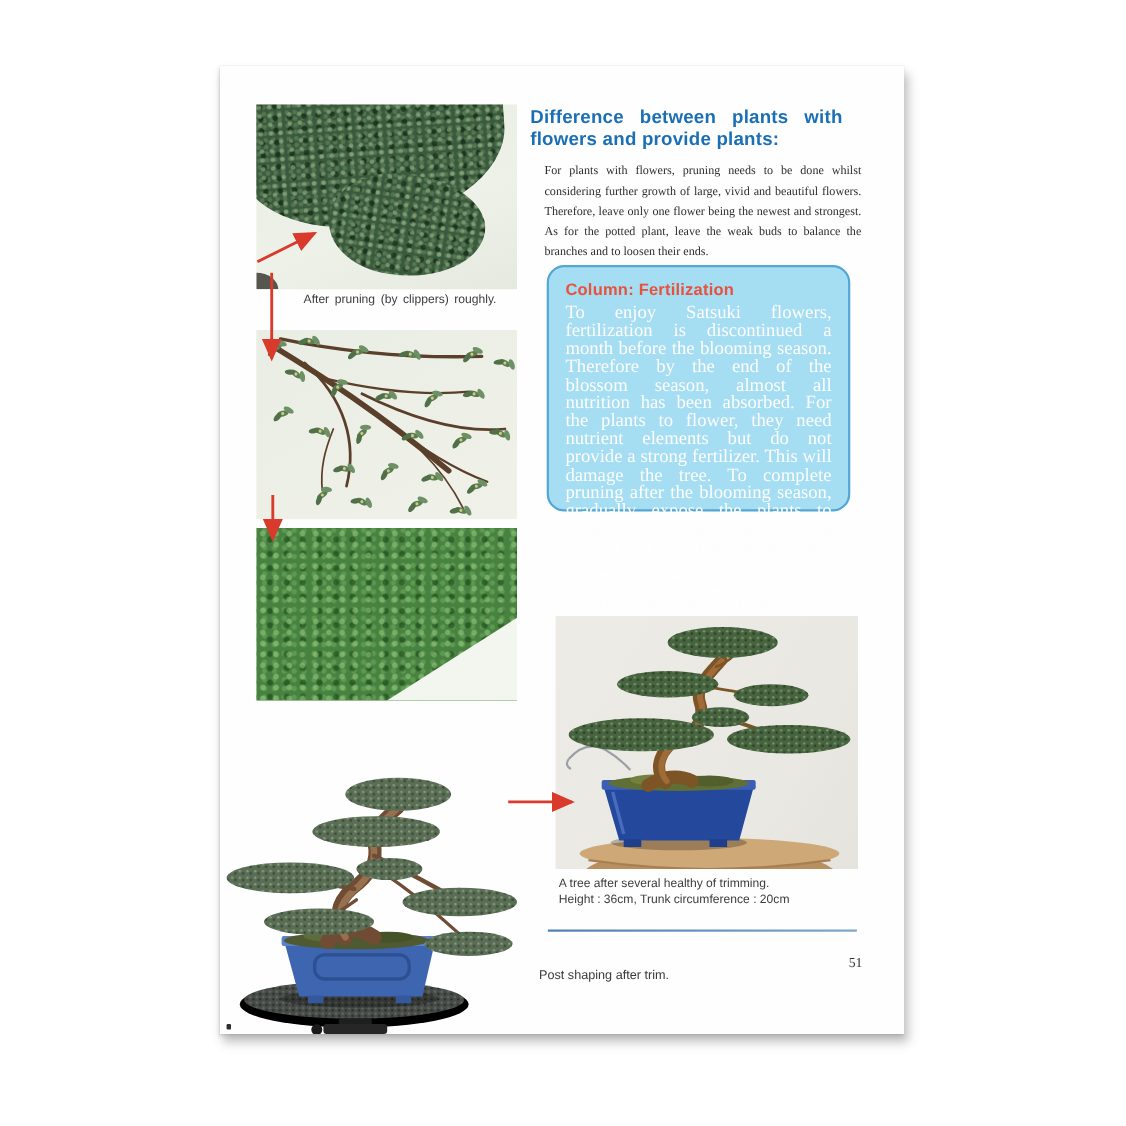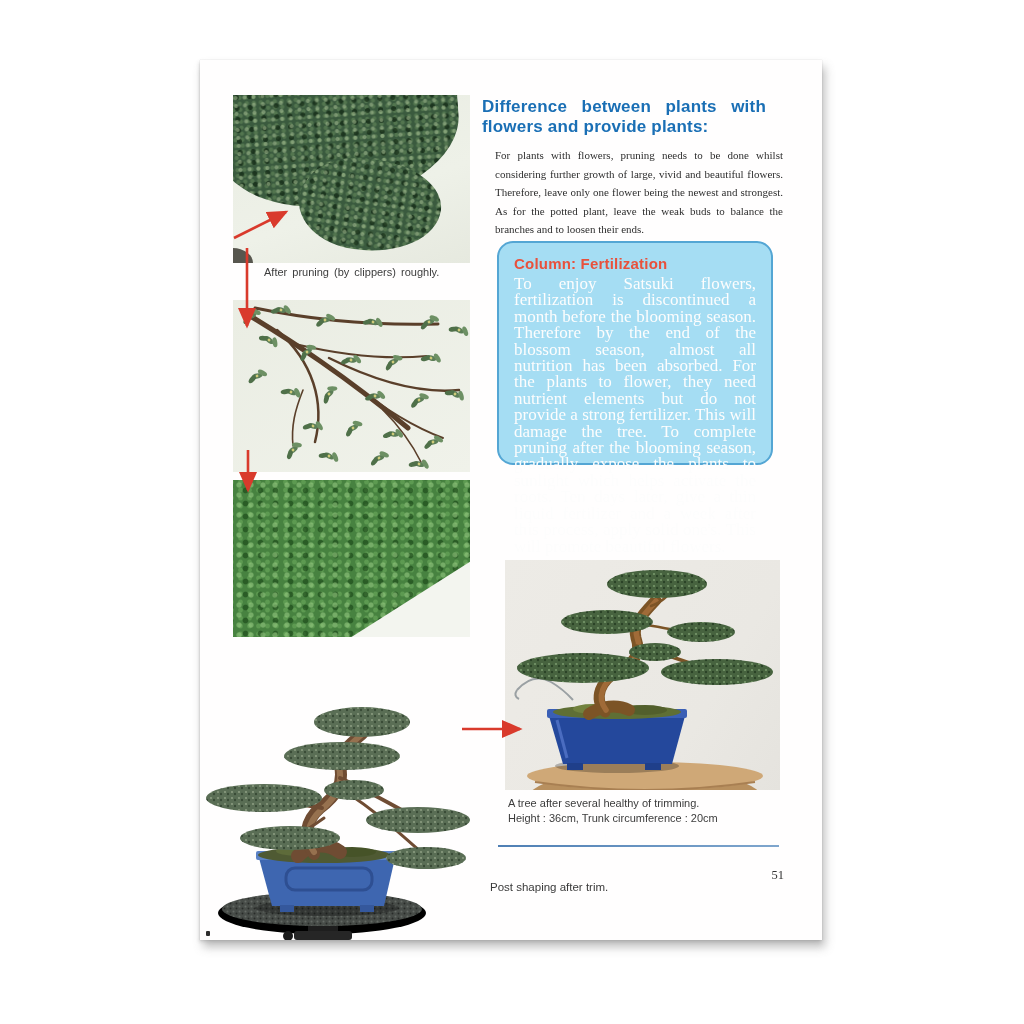--- a/index.html
+++ b/index.html
@@ -38,21 +38,21 @@
   
   .title{left:282px;top:37px;width:284px;color:#1a6fb5;font-weight:bold;font-size:17px;line-height:20px;letter-spacing:.2px;}
   .title .l1{text-align:justify;text-align-last:justify;}
   .body-text{left:295px;top:86px;width:288px;font-family:"Liberation Serif",serif;font-size:11px;
     line-height:18.6px;color:#2e2e2e;text-align:justify;}
   .colbox{left:297px;top:181px;width:276px;height:224px;background:#a5ddf3;border:2px solid #54a6d4;
     border-radius:16px;box-sizing:border-box;padding:10px 15px 0 15px;}
   .colbox .hd{color:#e8513c;font-weight:bold;font-size:15px;letter-spacing:.2px;margin:2px 0 4px 0;}
   .colbox .bd{font-family:"Liberation Serif",serif;font-size:17px;line-height:16.4px;color:#fdfdfd;text-align:justify;}
   .cap{color:#3c3c3c;font-size:11px;line-height:14.5px;}
-  .cap1{left:64px;top:205px;width:210px;word-spacing:2px;}
+  .cap1{left:76px;top:205px;width:210px;word-spacing:2px;}
   .cap2{left:66px;top:578px;width:208px;text-align:justify;}
   .cap3{left:308px;top:736px;width:268px;}
   .rule{left:298px;top:785px;width:281px;height:2px;background:linear-gradient(90deg,#4f7fb4,#7fa6cd);}
   .cap4{left:290px;top:821px;width:200px;font-size:11.5px;color:#3a3a3a;}
   .pagenum{left:556px;top:808px;width:28px;text-align:right;font-family:"Liberation Serif",serif;font-size:12.5px;color:#333;}
   .scan-mark{left:6px;top:871px;width:4px;height:5px;background:#2d2d2d;border-radius:1px;}
 
   .arrows{left:0;top:0;width:622px;height:880px;pointer-events:none;z-index:6;}
   svg{display:block;}
 </style>

